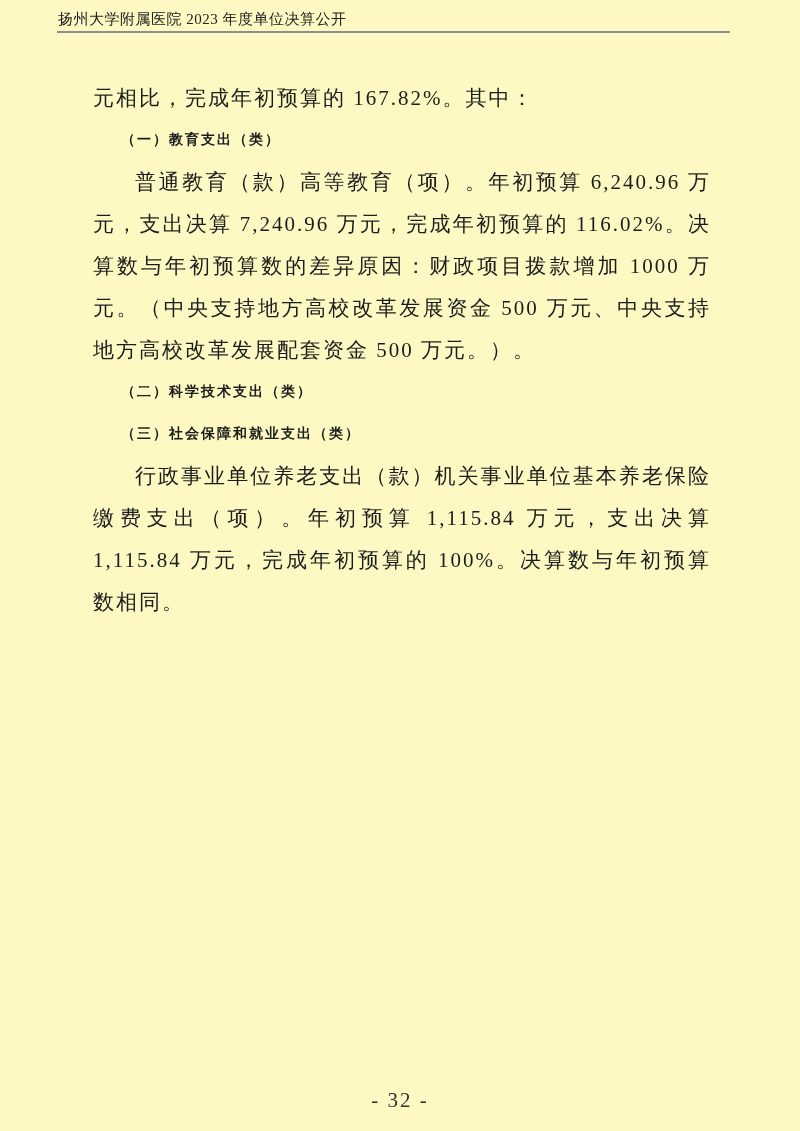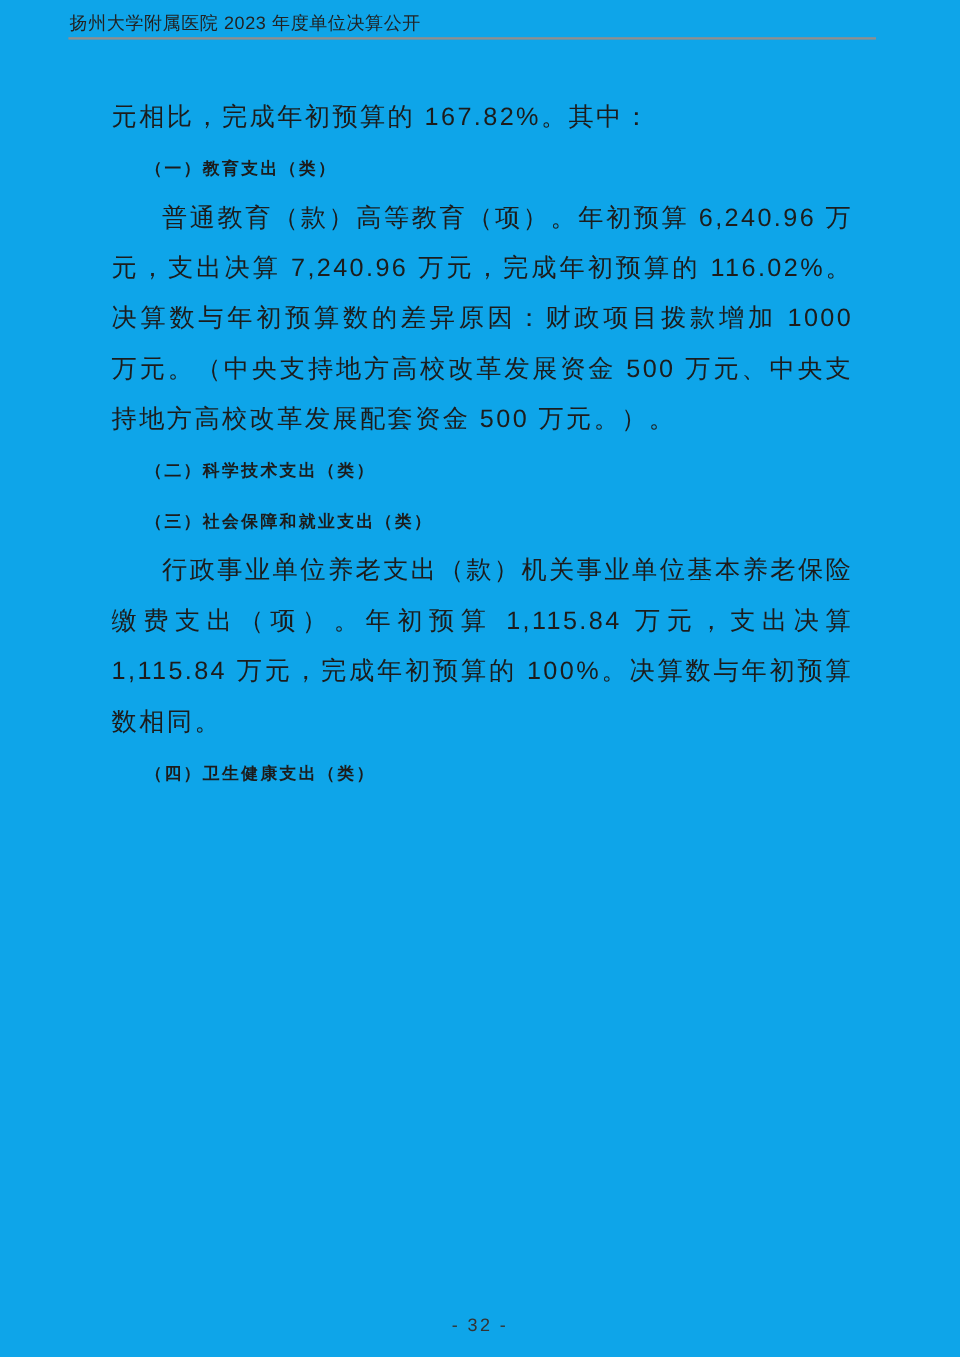--- a/index.html
+++ b/index.html
@@ -4,23 +4,23 @@
 <style>
   html, body {
     margin: 0;
     padding: 0;
     background: #ffffff;
   }
   .page {
     position: relative;
     width: 800px;
     height: 1131px;
-    background: #0ea5e9;
+    background: #fef9c3;
     overflow: hidden;
-    font-family: Liberation Sans, sans-serif;
+    font-family: Liberation Serif, serif;
     color: #1c1c1c;
   }
   
   .header-title {
     position: absolute;
     left: 58px;
     top: 10px;
     font-size: 15px;
     letter-spacing: 0.5px;
     color: #222222;
@@ -60,21 +60,21 @@
     text-indent: 2em;
     letter-spacing: 2px;
   }
   
   .footer {
     position: absolute;
     left: 0;
     bottom: 18px;
     width: 100%;
     text-align: center;
-    font-size: 15px;
+    font-size: 21px;
     letter-spacing: 2px;
     color: #333333;
   }
 </style>
 </head>
 <body>
 
 <div class="page">
 
   <div class="header-title">扬州大学附属医院 2023 年度单位决算公开</div>
@@ -85,21 +85,20 @@
     <p class="para no-indent">元相比，完成年初预算的 167.82%。其中：</p>
 
     <h3 class="sec-heading">（一）教育支出（类）</h3>
     <p class="para">普通教育（款）高等教育（项）。年初预算 6,240.96 万元，支出决算 7,240.96 万元，完成年初预算的 116.02%。决算数与年初预算数的差异原因：财政项目拨款增加 1000 万元。（中央支持地方高校改革发展资金 500 万元、中央支持地方高校改革发展配套资金 500 万元。）。</p>
 
     <h3 class="sec-heading">（二）科学技术支出（类）</h3>
 
     <h3 class="sec-heading">（三）社会保障和就业支出（类）</h3>
     <p class="para">行政事业单位养老支出（款）机关事业单位基本养老保险缴费支出（项）。年初预算 1,115.84 万元，支出决算 1,115.84 万元，完成年初预算的 100%。决算数与年初预算数相同。</p>
 
-    <h3 class="sec-heading">（四）卫生健康支出（类）</h3>
 
   </div>
 
   <div class="footer">
     <span>- 32 -</span>
   </div>
 
 </div>
 
 </body></html>

